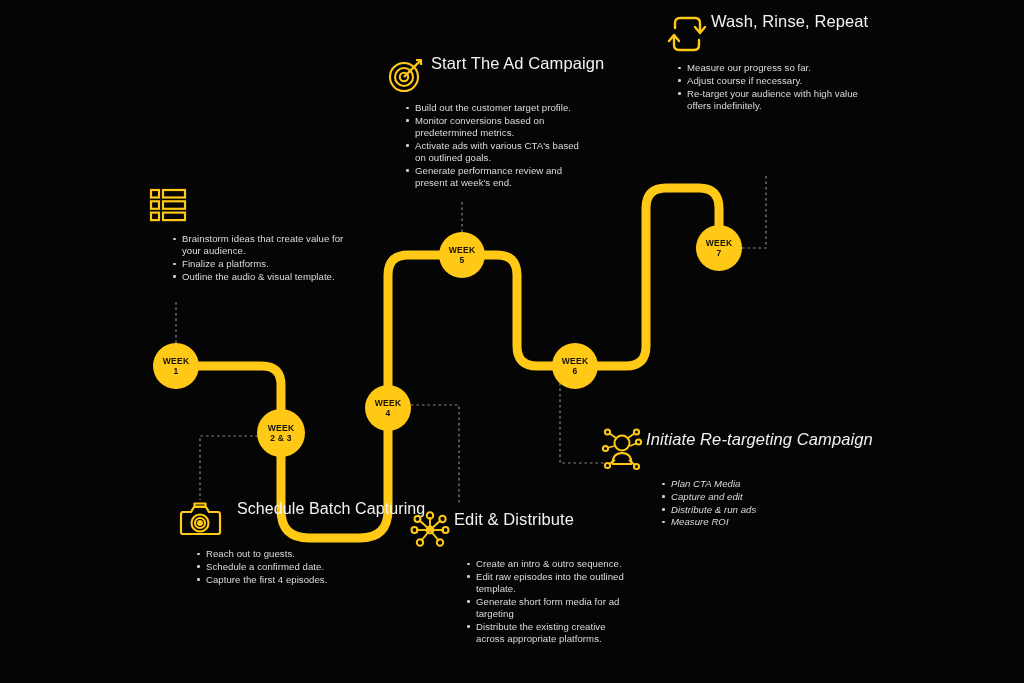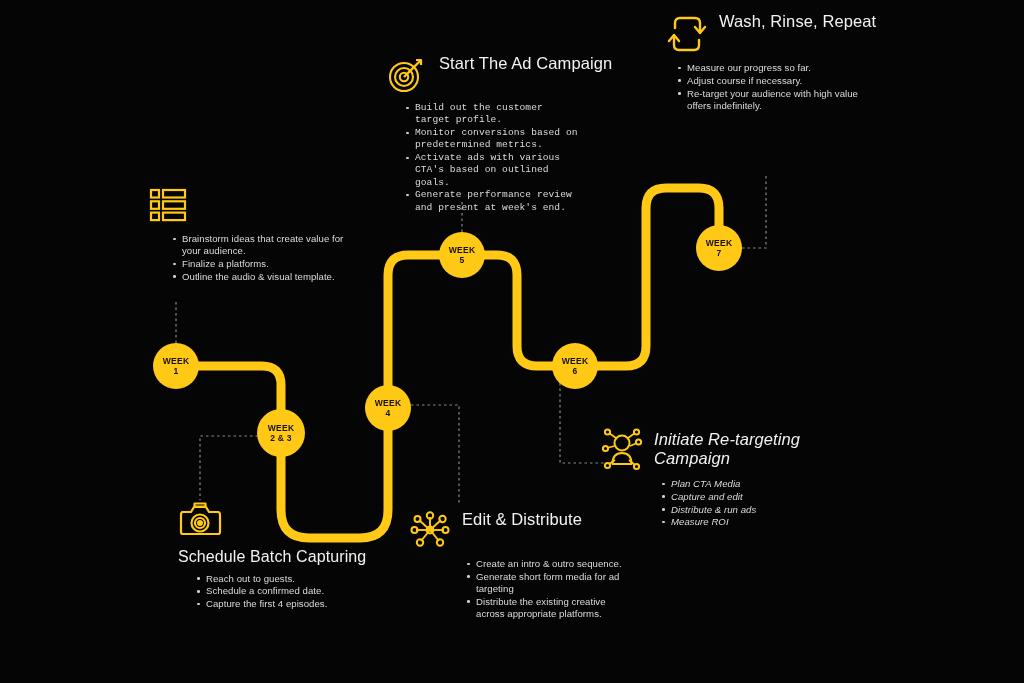--- a/index.html
+++ b/index.html
@@ -26,21 +26,21 @@
     letter-spacing:.2px;
     font-weight:600;
     text-align:center;
     z-index:5;
   }
   .node .wk{font-size:8.5px;letter-spacing:.3px;}
   .node .num{font-size:8.5px;margin-top:1px;}
   .node.wide{width:48px;height:48px;}
 
   .block{position:absolute;z-index:6;}
-  .blk-head{display:flex;align-items:flex-start;gap:10px;}
+  .blk-head{display:flex;align-items:flex-start;gap:2px;}
   .blk-icon{width:44px;height:44px;flex:0 0 44px;}
   .blk-title{
     font-size:16.5px;line-height:1.17;
     color:#f2f2f2;font-weight:400;
     letter-spacing:.1px;
     padding-top:2px;
   }
   .blk-title.small{font-size:16px;}
   ul.blist{
     margin:6px 0 0 0;padding:0 0 0 16px;
@@ -55,31 +55,31 @@
   }
   ul.blist li::before{
     content:"";position:absolute;left:-9px;top:4.5px;
     width:2.6px;height:2.6px;border-radius:50%;background:#cfcfcf;
   }
 
   
   #b-design{left:146px;top:183px;width:260px;}
   #b-design .blk-list{margin-left:20px;width:190px;}
   #b-ad{left:385px;top:52px;width:260px;}
-  #b-ad .blk-list{margin-left:14px;width:180px;font-family:Liberation Mono, monospace;}
+  #b-ad .blk-list{margin-left:14px;width:180px;}
   #b-wash{left:665px;top:10px;width:270px;}
   #b-wash .blk-list{margin-left:6px;width:190px;}
   #b-schedule{left:178px;top:498px;width:250px;}
   #b-schedule .blk-list{margin-left:12px;width:215px;}
   #b-edit{left:408px;top:508px;width:270px;}
   #b-edit .blk-list{margin-left:52px;width:170px;}
   #b-retarget{left:600px;top:428px;width:280px;font-style:italic;}
   #b-retarget .blk-list{margin-left:55px;width:190px;}
 
-  #b-schedule .blk-head{flex-direction:column;gap:4px;}
+  #b-schedule .blk-head{flex-direction:row;gap:15px;}
   #b-wash .blk-head .blk-icon{margin-top:2px;}
 </style>
 </head>
 <body>
 
 <div id="canvas">
 
   <svg class="flow" viewBox="0 0 1024 683">
 
     <g fill="none" stroke="#FFC915" stroke-width="9" stroke-linecap="round" stroke-linejoin="round">
@@ -245,20 +245,21 @@
           <circle cx="12" cy="34.5" r="3.2"></circle>
           <circle cx="6.5" cy="22" r="3"></circle>
           <circle cx="9.5" cy="11" r="3"></circle>
         </svg>
       </span>
       <div class="blk-title">Edit &amp; Distribute</div>
     </div>
     <div class="blk-list">
       <ul class="blist">
         <li>Create an intro &amp; outro sequence.</li>
+        <li>Edit raw episodes into the outlined template.</li>
         <li>Generate short form media for ad targeting</li>
         <li>Distribute the existing creative across appropriate platforms.</li>
       </ul>
     </div>
   </div>
 
   <div class="block" id="b-retarget">
     <div class="blk-head">
       <span class="blk-icon">
         <svg viewBox="0 0 44 44" width="44" height="44" fill="none" stroke="#FFC915" stroke-width="2" stroke-linejoin="round">

